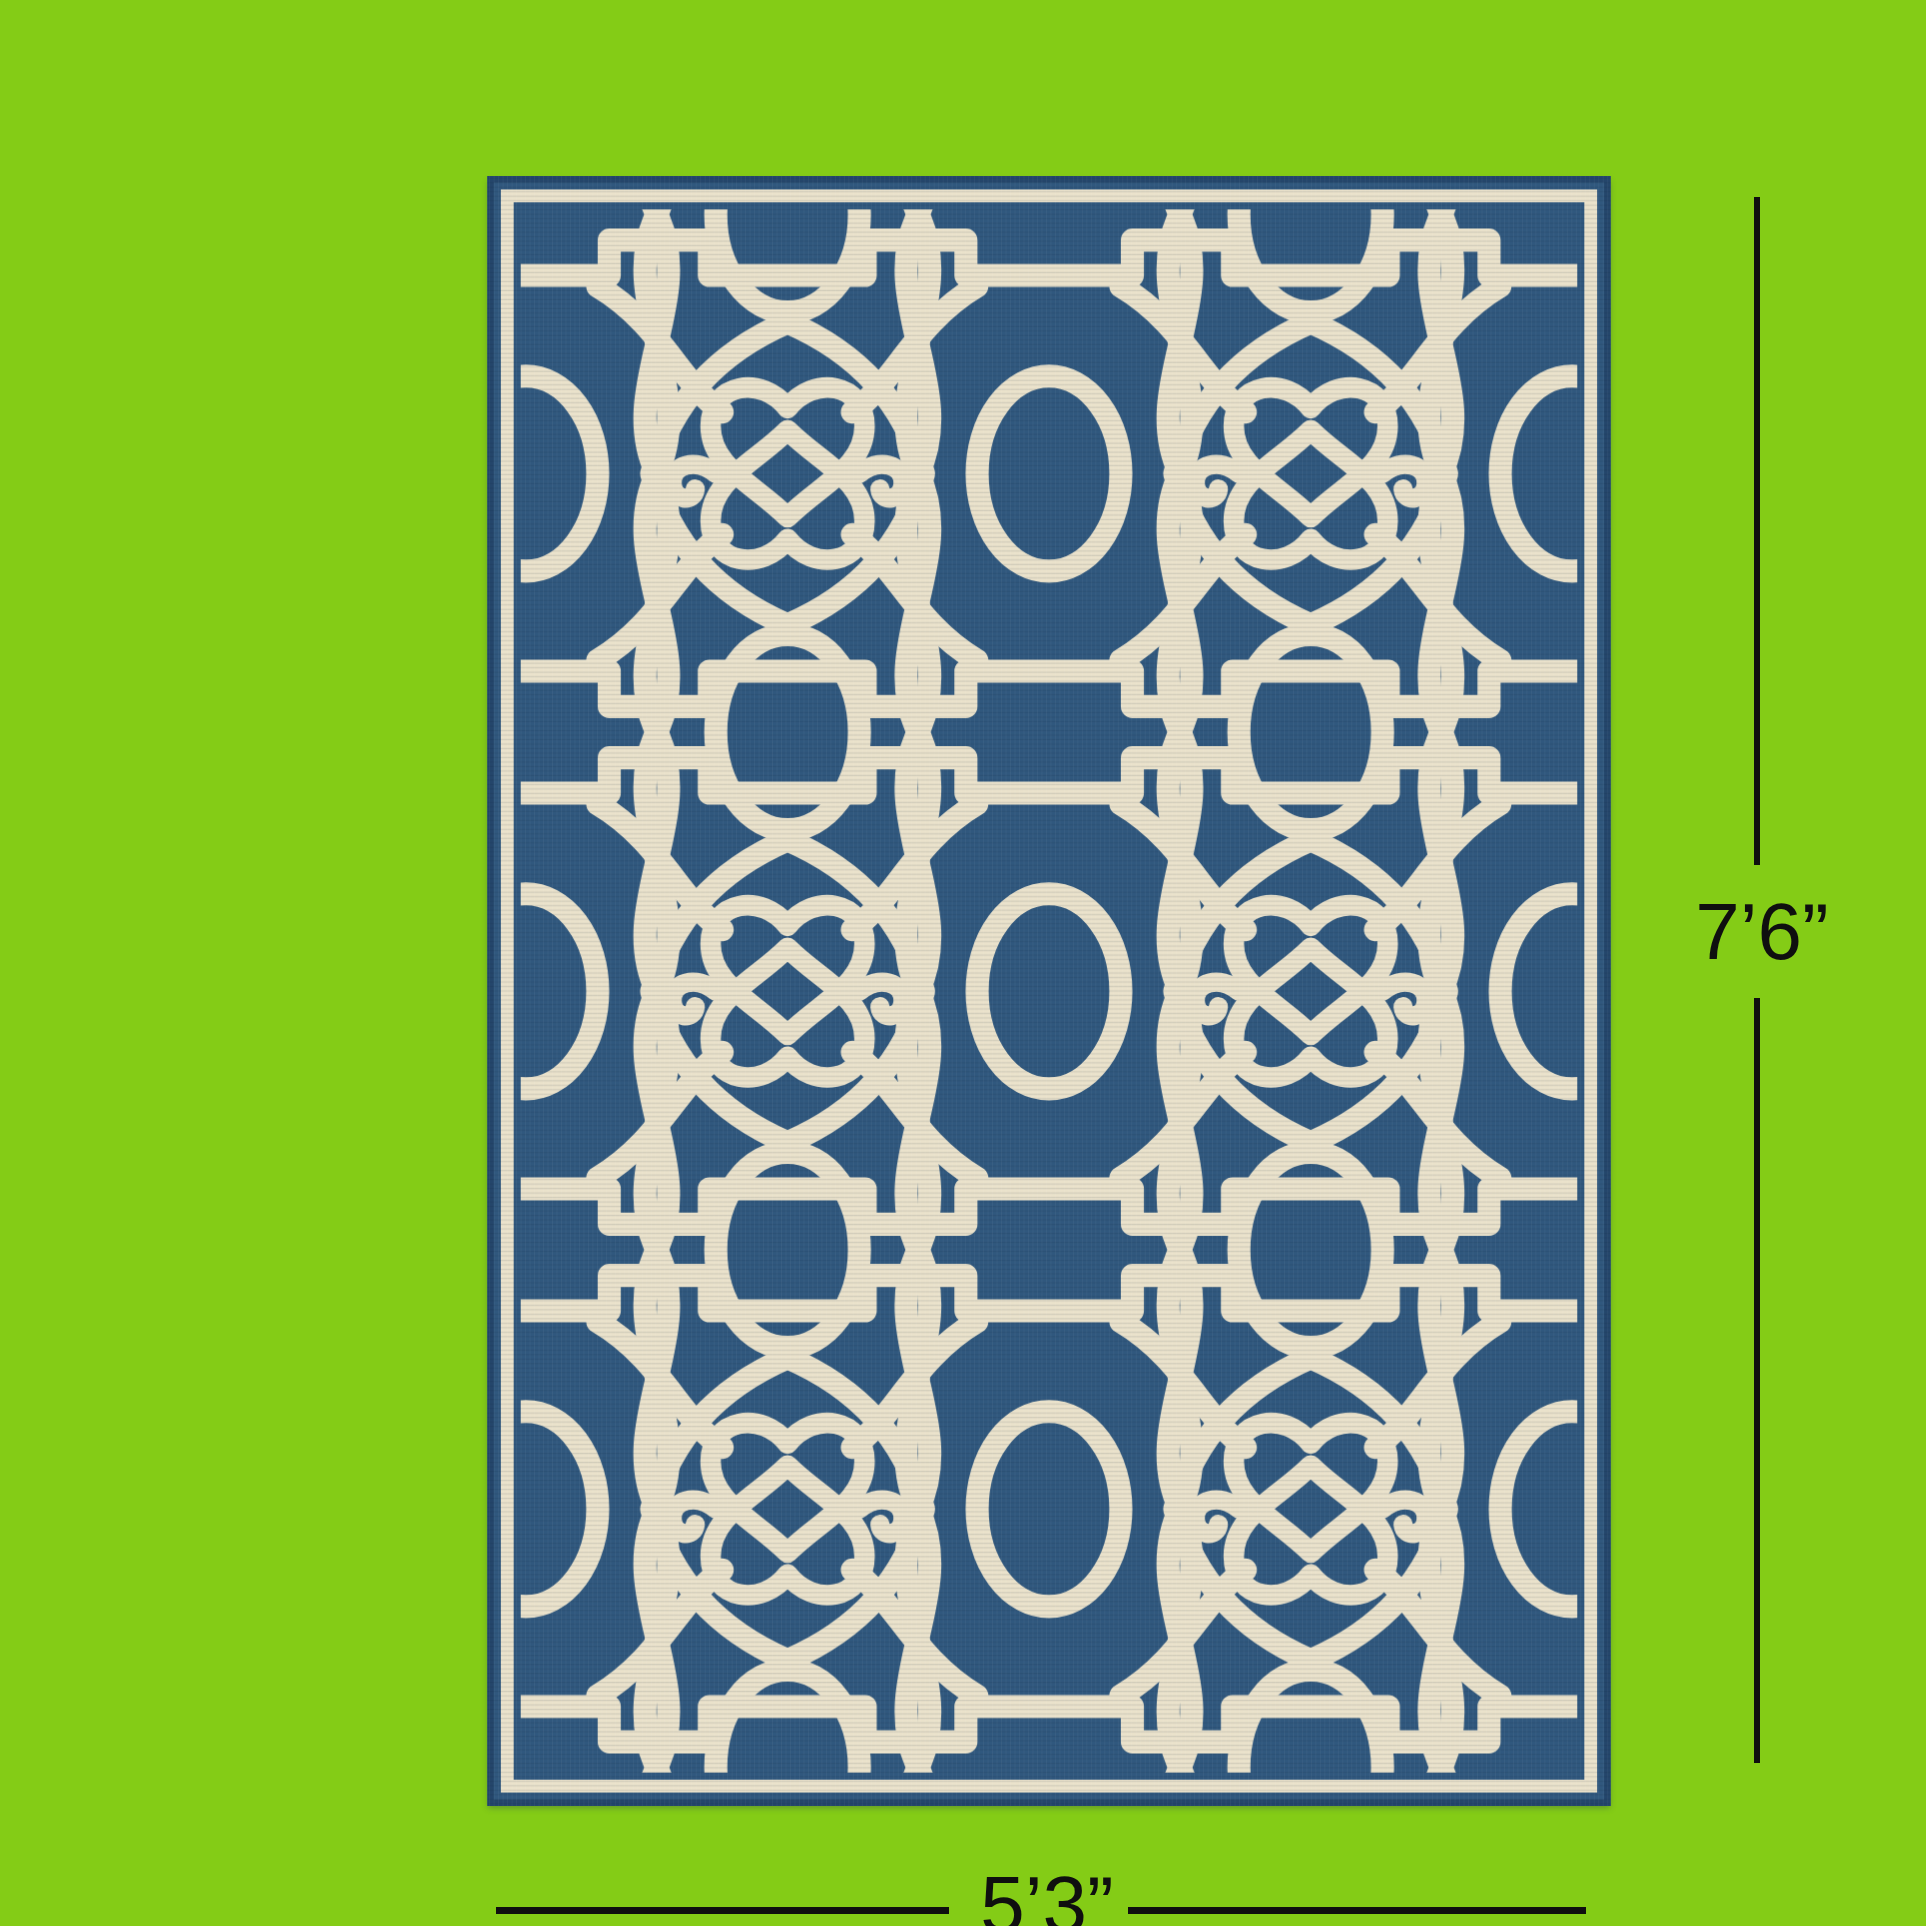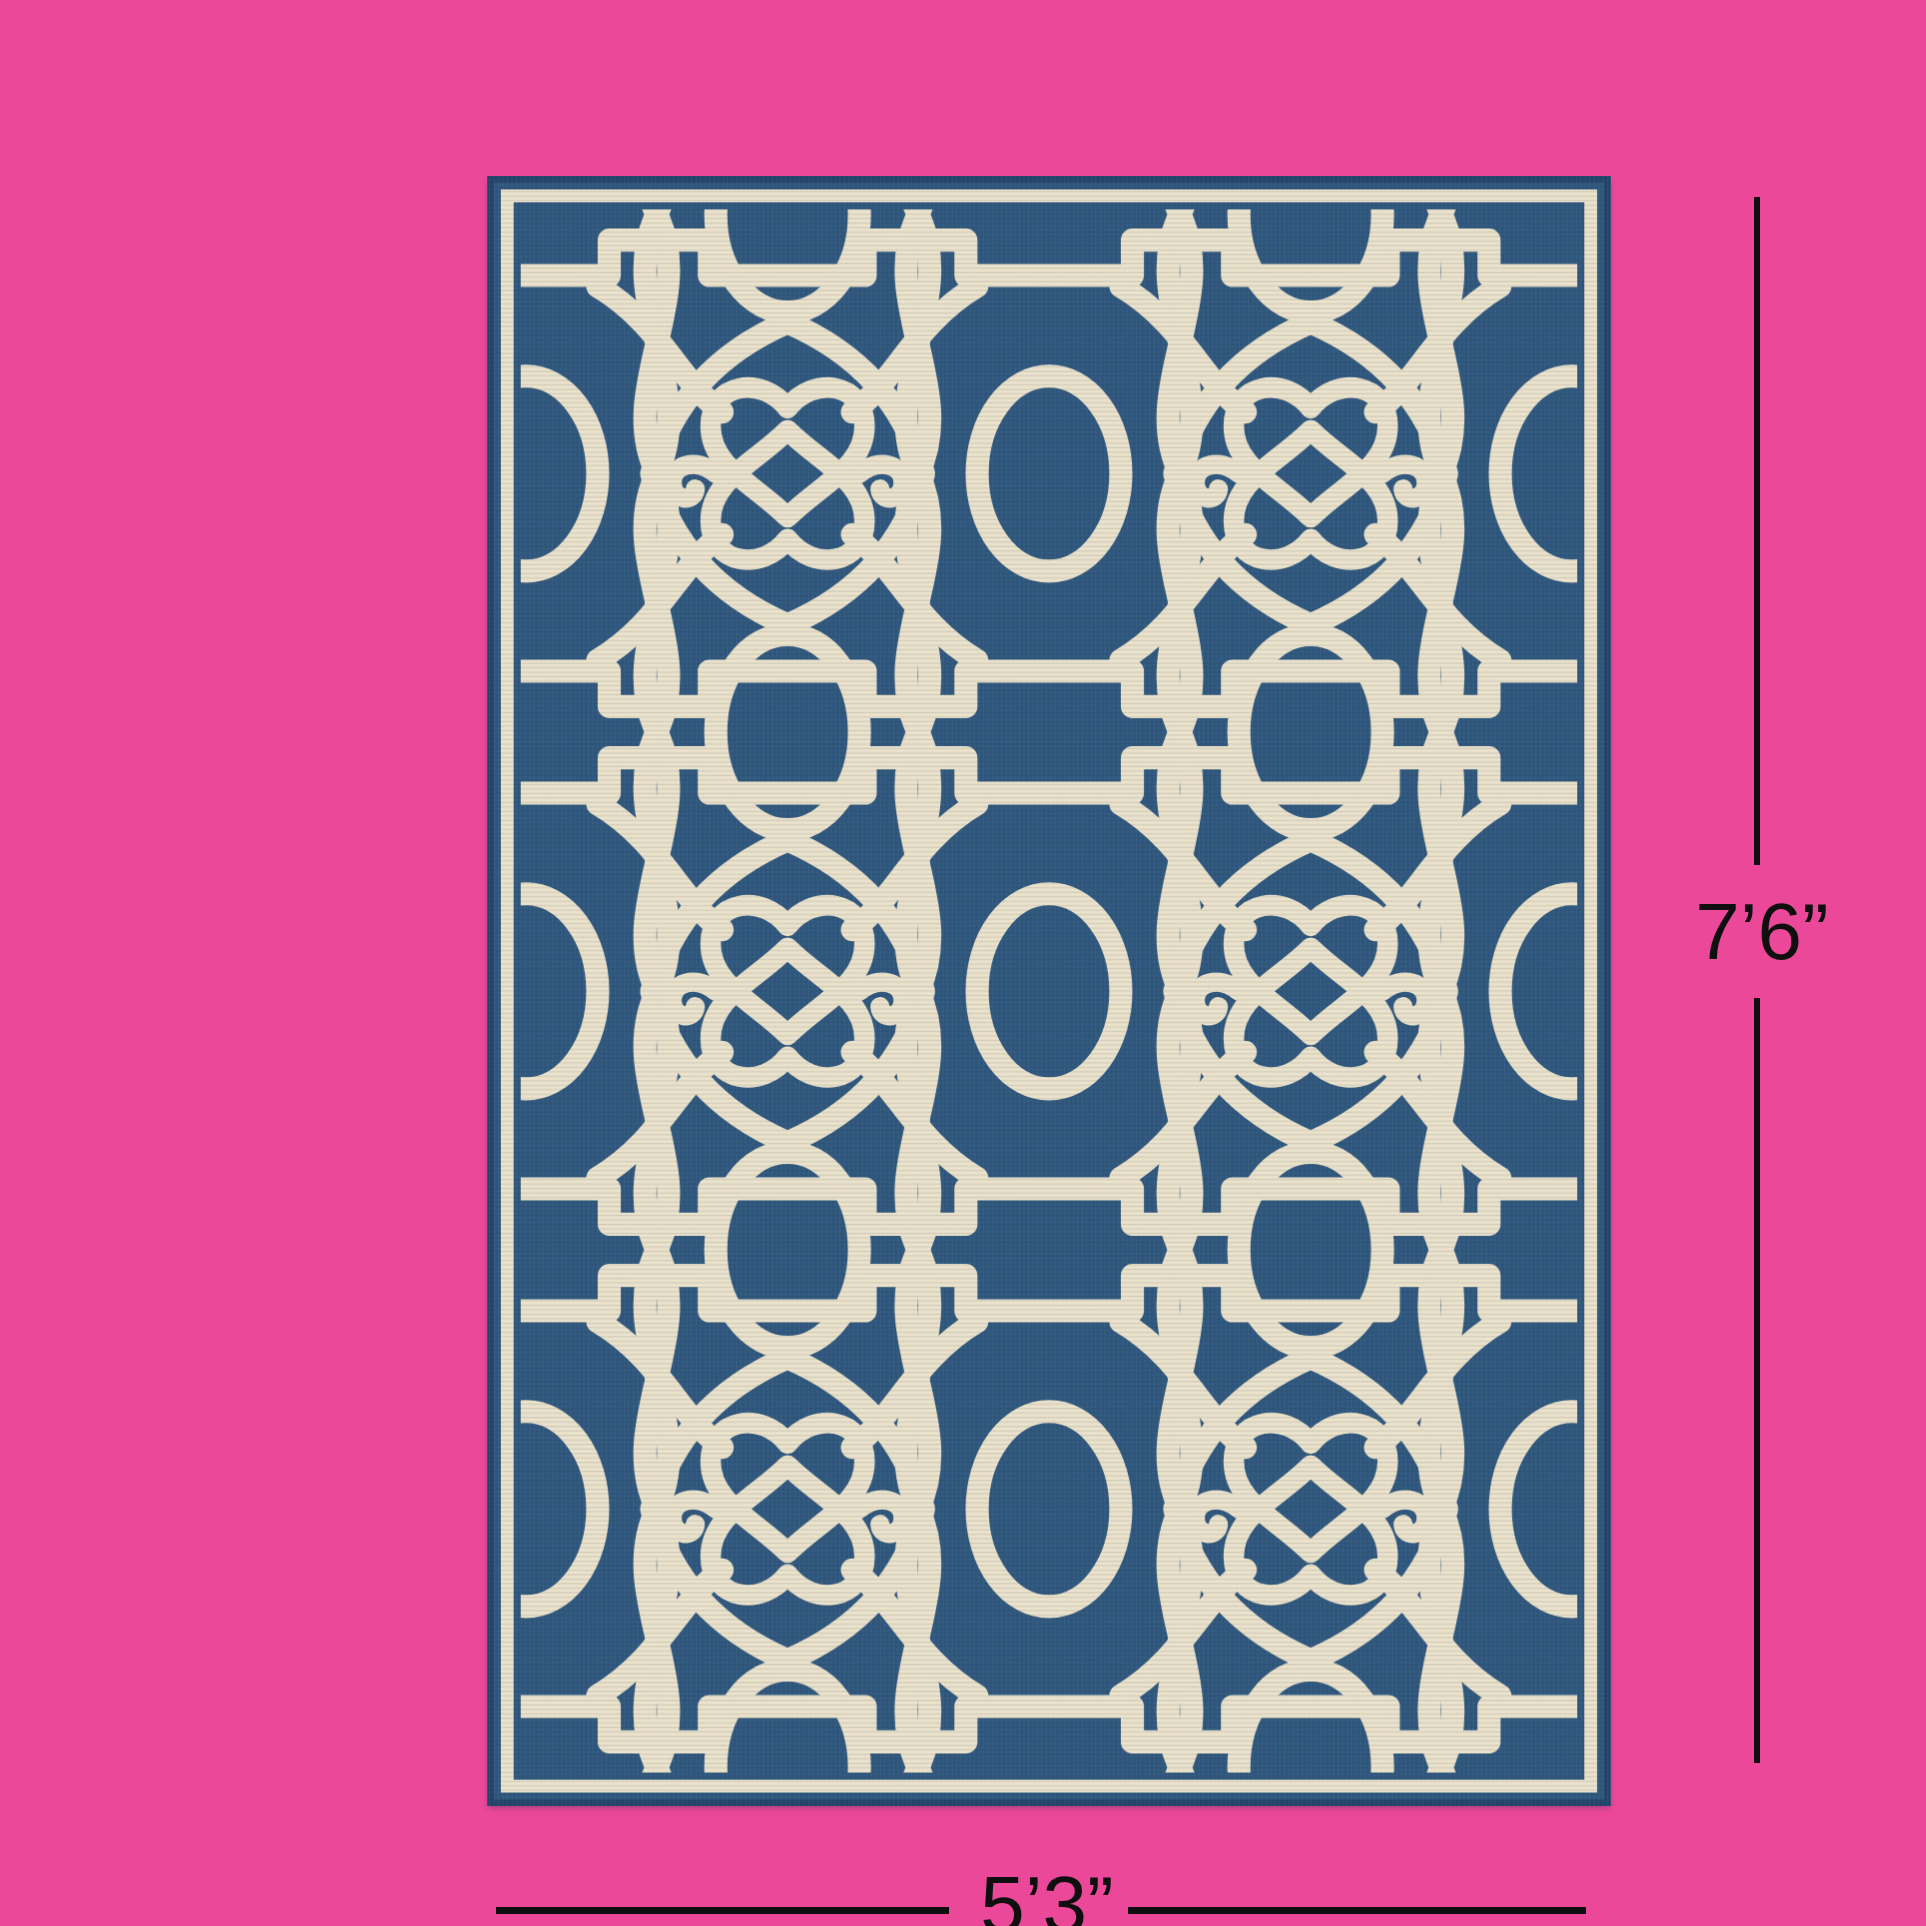--- a/index.html
+++ b/index.html
@@ -8,21 +8,21 @@
     width: 1926px;
     height: 1926px;
     overflow: hidden;
     background: #ffffff;
     font-family: "Liberation Sans", "DejaVu Sans", sans-serif;
   }
   .scene {
     position: relative;
     width: 1926px;
     height: 1926px;
-    background: #ec4899;
+    background: #84cc16;
   }
   .rug {
     position: absolute;
     left: 487px;
     top: 176px;
     width: 1124px;
     height: 1630px;
     box-shadow: 0 3.2px 5.8px -1.3px rgba(35, 55, 85, 0.35);
   }
   .rug svg {

